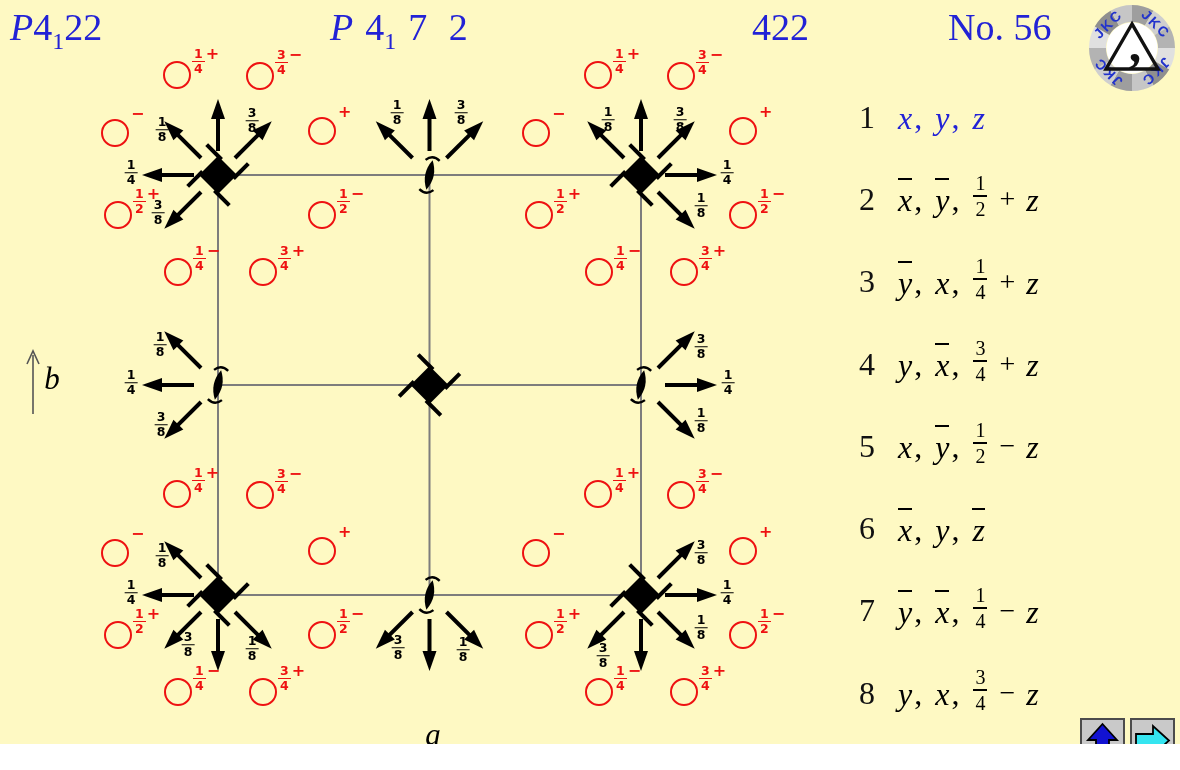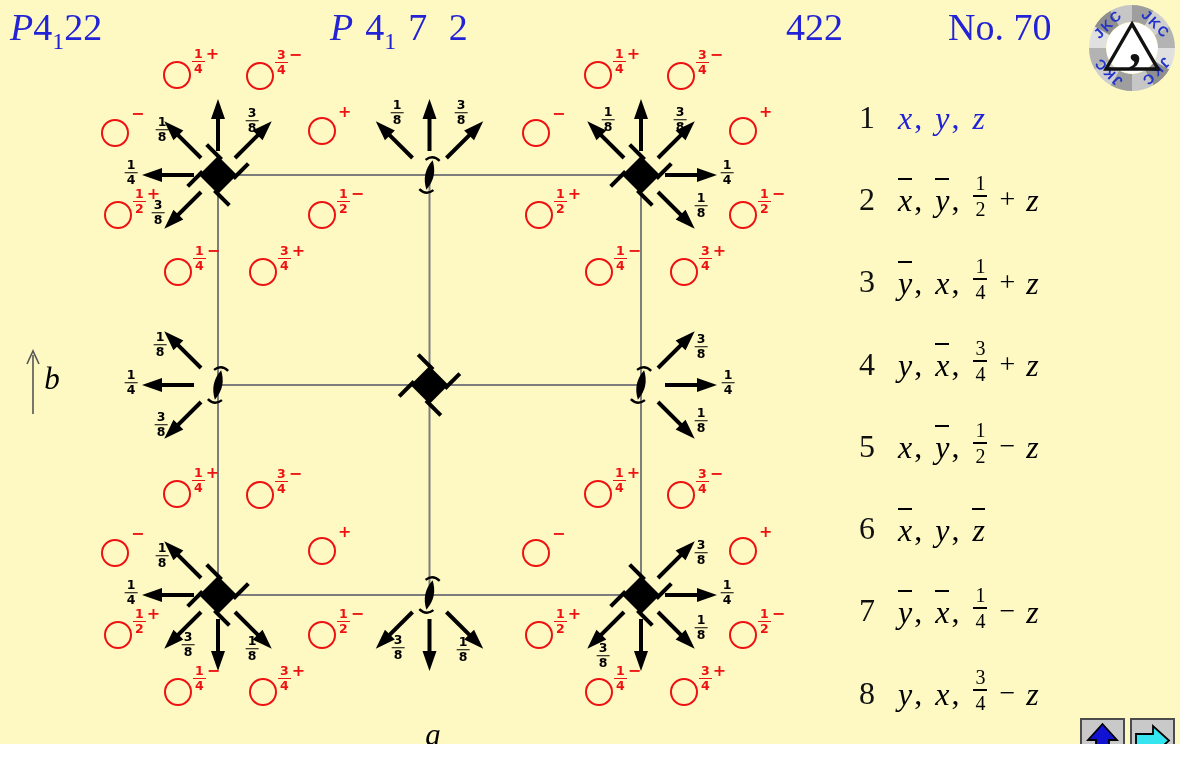--- a/index.html
+++ b/index.html
@@ -6,21 +6,21 @@
   #stage{position:relative;width:1180px;height:744px;background:#fef9c3;overflow:hidden;
          font-family:"Liberation Serif",serif;padding-left:31px;}
   
   .hdr{position:absolute;color:#2222d6;font-size:38px;white-space:nowrap;}
   .hdr .it{font-style:italic;}
   .hdr sub{font-size:24px;vertical-align:-9px;line-height:0;}
   #h-left{left:10px;top:5px;}
   #h-center{left:330px;top:5px;}
   #h-center .sp{margin-right:12px;}
   #h-center .tail{margin-left:12px;word-spacing:12px;}
-  #h-pg{left:786px;top:5px;}
+  #h-pg{left:752px;top:5px;}
   #h-no{left:948px;top:5px;}
   
   #diagram-svg{position:absolute;left:0;top:0;}
   .dfrac{position:absolute;transform:translate(-50%,-50%);text-align:center;
          font-family:"DejaVu Sans",sans-serif;font-weight:bold;font-size:12.5px;
          color:#000;line-height:1.02;}
   .dfrac .fn{display:block;border-bottom:1.7px solid currentColor;padding:0 2px 0.5px;}
   .dfrac .fd{display:block;padding-top:0.5px;}
   .gpcircle{position:absolute;width:28px;height:28px;border:2.4px solid #ee1111;
             border-radius:50%;transform:translate(-50%,-50%);box-sizing:border-box;
@@ -56,21 +56,21 @@
 </head>
 <body>
 
 <div id="stage">
 
   <div id="h-left" class="hdr"><span class="it">P</span><span>4</span><sub>1</sub><span>22</span></div>
 
   <div id="h-center" class="hdr"><span class="it sp">P</span><span>4</span><sub>1</sub><span class="tail">7 2</span></div>
 
   <div id="h-pg" class="hdr">422</div>
-  <div id="h-no" class="hdr">No. 70</div>
+  <div id="h-no" class="hdr">No. 56</div>
 
   <svg id="logo" viewBox="-45 -45 90 90">
       <path d="M1.592040838891559e-15,-26 L2.6329906181668092e-15,-43 A43,43 0 0 1 21.500000000000004,-37.23909236273086 L13.000000000000004,-22.516660498395403 A26,26 0 0 0 1.592040838891559e-15,-26 Z" fill="#9e9e9e"></path>
       <path d="M13.000000000000004,-22.516660498395403 L21.500000000000004,-37.23909236273086 A43,43 0 0 1 37.239092362730865,-21.499999999999996 L22.516660498395407,-12.999999999999998 A26,26 0 0 0 13.000000000000004,-22.516660498395403 Z" fill="#cfcfcf"></path>
       <path d="M22.516660498395407,-12.999999999999998 L37.239092362730865,-21.499999999999996 A43,43 0 0 1 43,0 L26,0 A26,26 0 0 0 22.516660498395407,-12.999999999999998 Z" fill="#b3b3b3"></path>
       <path d="M26,0 L43,0 A43,43 0 0 1 37.239092362730865,21.499999999999996 L22.516660498395407,12.999999999999998 A26,26 0 0 0 26,0 Z" fill="#e0e0e0"></path>
       <path d="M22.516660498395407,12.999999999999998 L37.239092362730865,21.499999999999996 A43,43 0 0 1 21.500000000000004,37.23909236273086 L13.000000000000004,22.516660498395403 A26,26 0 0 0 22.516660498395407,12.999999999999998 Z" fill="#8f8f8f"></path>
       <path d="M13.000000000000004,22.516660498395403 L21.500000000000004,37.23909236273086 A43,43 0 0 1 2.6329906181668092e-15,43 L1.592040838891559e-15,26 A26,26 0 0 0 13.000000000000004,22.516660498395403 Z" fill="#c6c6c6"></path>
       <path d="M1.592040838891559e-15,26 L2.6329906181668092e-15,43 A43,43 0 0 1 -21.49999999999999,37.239092362730865 L-12.999999999999995,22.516660498395407 A26,26 0 0 0 1.592040838891559e-15,26 Z" fill="#9e9e9e"></path>
       <path d="M-12.999999999999995,22.516660498395407 L-21.49999999999999,37.239092362730865 A43,43 0 0 1 -37.239092362730865,21.499999999999996 L-22.516660498395407,12.999999999999998 A26,26 0 0 0 -12.999999999999995,22.516660498395407 Z" fill="#cfcfcf"></path>

